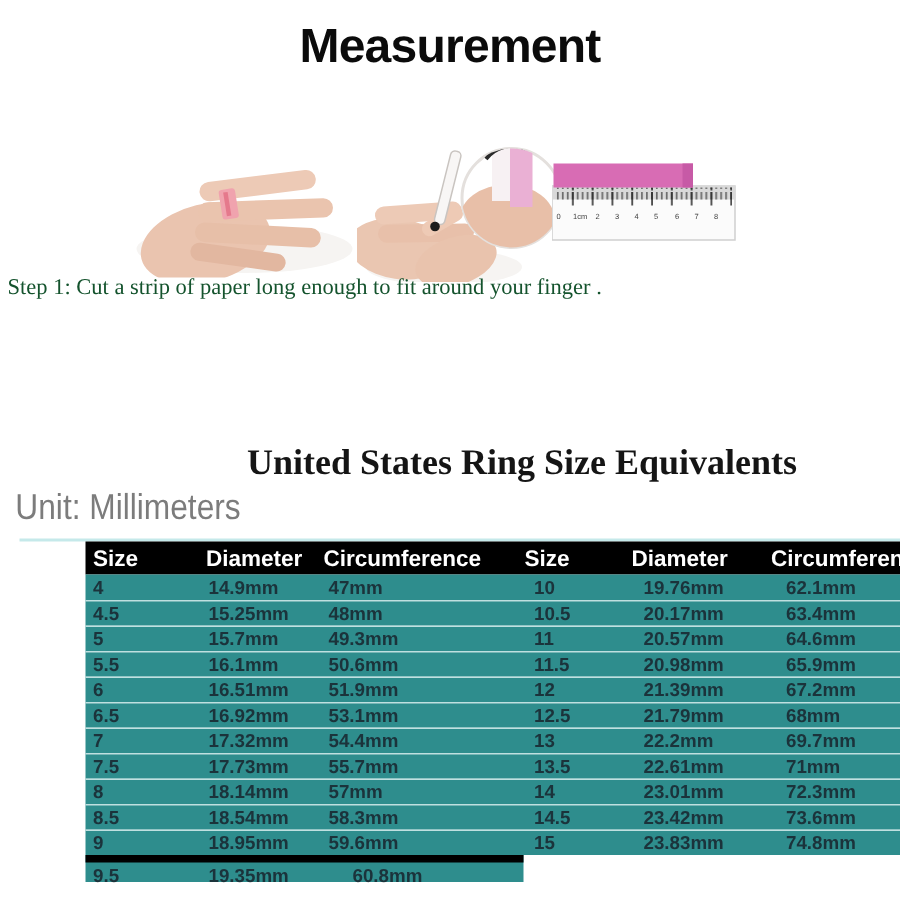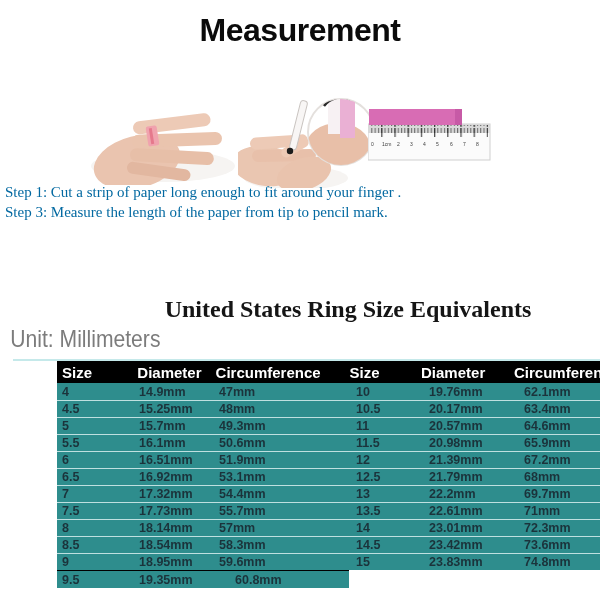--- a/index.html
+++ b/index.html
@@ -3,36 +3,36 @@
 <meta charset="utf-8">
 <style>
   html,body{margin:0;padding:0;background:#ffffff;}
   .stage{position:relative;width:600px;height:600px;background:#ffffff;overflow:hidden;
          font-family:"Liberation Sans",sans-serif;}
   .title{position:absolute;top:12px;left:0;width:100%;text-align:center;
          font-size:32px;font-weight:bold;letter-spacing:-0.5px;color:#0b0b0b;}
   .illos{position:absolute;top:0;left:0;width:600px;height:200px;}
   .illo{position:absolute;}
   .steps{position:absolute;top:183px;left:5px;font-family:"Liberation Serif",serif;
-         font-size:15px;color:#0369a1;line-height:19.5px;white-space:nowrap;}
+         font-size:15px;color:#14532d;line-height:19.5px;white-space:nowrap;}
   .heading{position:absolute;top:296px;left:0;width:100%;text-align:center;
            font-family:"Liberation Serif",serif;font-weight:bold;font-size:24px;color:#151515;padding-left:48px;}
   .subheading{position:absolute;top:325px;left:0;width:100%;text-align:left;
               font-size:24px;color:#7c7c7c;}
   .subheading span{display:inline-block;transform:scaleX(0.88);}
   .ringtable{position:absolute;top:359px;left:13px;width:562px;border-top:2px solid #c5e9ea;padding-left:44px;}
   .thead{display:flex;align-items:center;background:#000000;height:22px;padding-left:5px;
          color:#ffffff;font-weight:bold;font-size:15px;}
   .c1{width:77px}.c2{width:80px}.c3{width:137px}.c4{width:73px}.c5{width:95px}.c6{flex:1}
   .trow{display:flex;align-items:center;background:#2e8d8d;height:17px;padding-left:5px;
         box-sizing:border-box;border-top:1px solid #bfe0e0;
         font-size:12.5px;font-weight:bold;color:#1b333b;}
   .trow:first-child{border-top:none;}
   .trow-last{position:relative;background:#2e8d8d;width:292px;height:18px;
-             border-top:1px solid #000000;box-sizing:border-box;
+             border-top:5px solid #000000;box-sizing:border-box;
              font-size:12.5px;font-weight:bold;color:#1b333b;}
   .lr-size{position:absolute;left:5px;top:2px;}
   .lr-dia{position:absolute;left:82px;width:83px;top:2px;}
   .lr-circ{position:absolute;left:178px;top:2px;}
 </style>
 </head>
 <body>
 
 <div class="stage">
 
@@ -98,21 +98,20 @@
         <text x="95" y="42">7</text>
         <text x="108" y="42">8</text>
       </g>
       <rect x="1" y="5" width="93" height="16" fill="#d86cb4"></rect>
       <rect x="87" y="5" width="7" height="16" fill="#c75aa6"></rect>
     </svg>
   </div>
 
   <div class="steps">
     <div>Step 1: Cut a strip of paper long enough to fit around your finger .</div>
-    <div>Step 3: Measure the length of the paper from tip to pencil mark.</div>
   </div>
 
   <div class="heading">United States Ring Size Equivalents</div>
   <div class="subheading">
     <span>Unit: Millimeters</span>
   </div>
 
   <div class="ringtable">
     <div class="thead">
       <span class="c1">Size</span>

